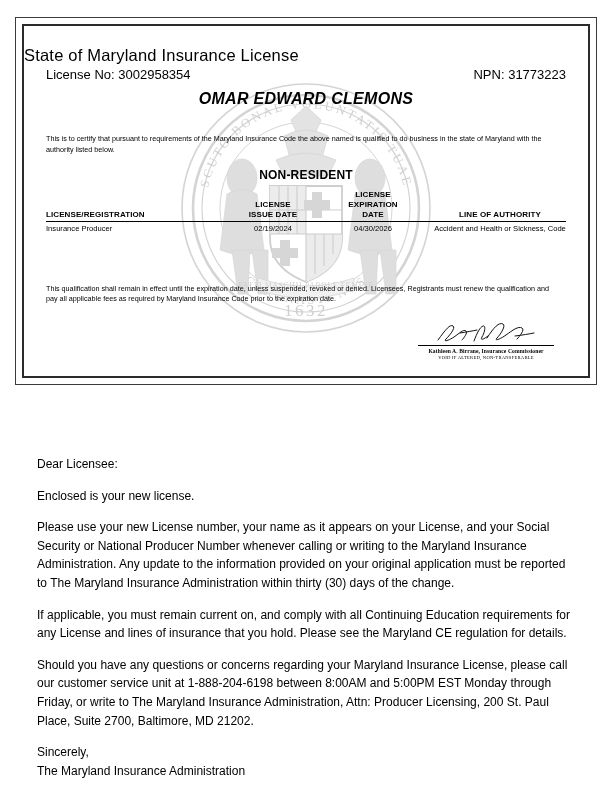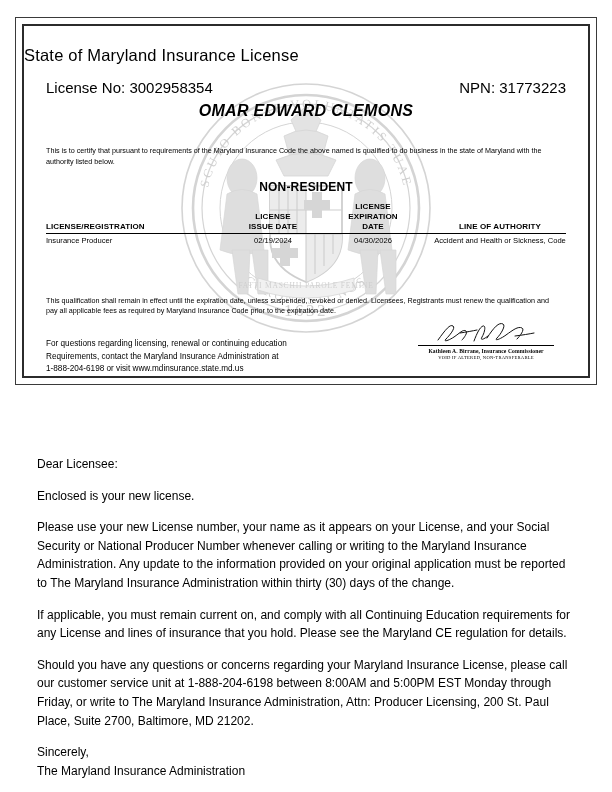--- a/index.html
+++ b/index.html
@@ -60,22 +60,22 @@
   
   .cert-title {
     text-align: left;
     font-size: 16.5px;
     letter-spacing: 0.2px;
     margin-top: 20px;
   }
   .idline {
     position: relative;
     height: 16px;
-    margin-top: 14px;
-    font-size: 15px;
+    margin-top: 2px;
+    font-size: 13px;
   }
   .idline .lic-no {
     position: absolute;
     left: 22px;
     top: 0;
   }
   .idline .npn {
     position: absolute;
     right: 22px;
     top: 0;
@@ -313,25 +313,20 @@
           <div class="td td-reg">Insurance Producer</div>
           <div class="td td-issue">02/19/2024</div>
           <div class="td td-exp">04/30/2026</div>
           <div class="td td-loa">Accident and Health or Sickness, Code</div>
         </div>
       </div>
 
       <div class="qual">This qualification shall remain in effect until the expiration date, unless suspended, revoked or denied. Licensees, Registrants must renew the qualification and pay all applicable fees as required by Maryland Insurance Code prior to the expiration date.</div>
 
       <div class="cert-footer">
-        <div class="contact">
-          <div>For questions regarding licensing, renewal or continuing education</div>
-          <div>Requirements, contact the Maryland Insurance Administration at</div>
-          <div>1-888-204-6198 or visit www.mdinsurance.state.md.us</div>
-        </div>
 
         <div class="sigblock">
           <svg class="sig-svg" viewBox="0 0 220 48" aria-hidden="true">
             <g fill="none" stroke="#111111" stroke-width="2" stroke-linecap="round">
               <path d="M 14,38 C 30,16 38,6 44,10 C 50,14 36,30 30,36 C 24,42 34,40 46,32 C 58,24 64,16 70,20 C 74,23 66,34 62,38"></path>
               <path d="M 58,24 C 72,22 82,20 92,18"></path>
               <path d="M 86,40 C 92,24 98,12 104,10 C 110,8 108,22 102,32 C 98,39 104,38 114,30"></path>
               <path d="M 112,34 C 126,12 136,2 144,6 C 150,9 140,26 132,34 C 126,40 136,38 150,28 C 164,18 174,10 182,14 C 188,17 178,30 172,36"></path>
               <path d="M 168,30 C 184,28 196,26 206,24"></path>
             </g>

